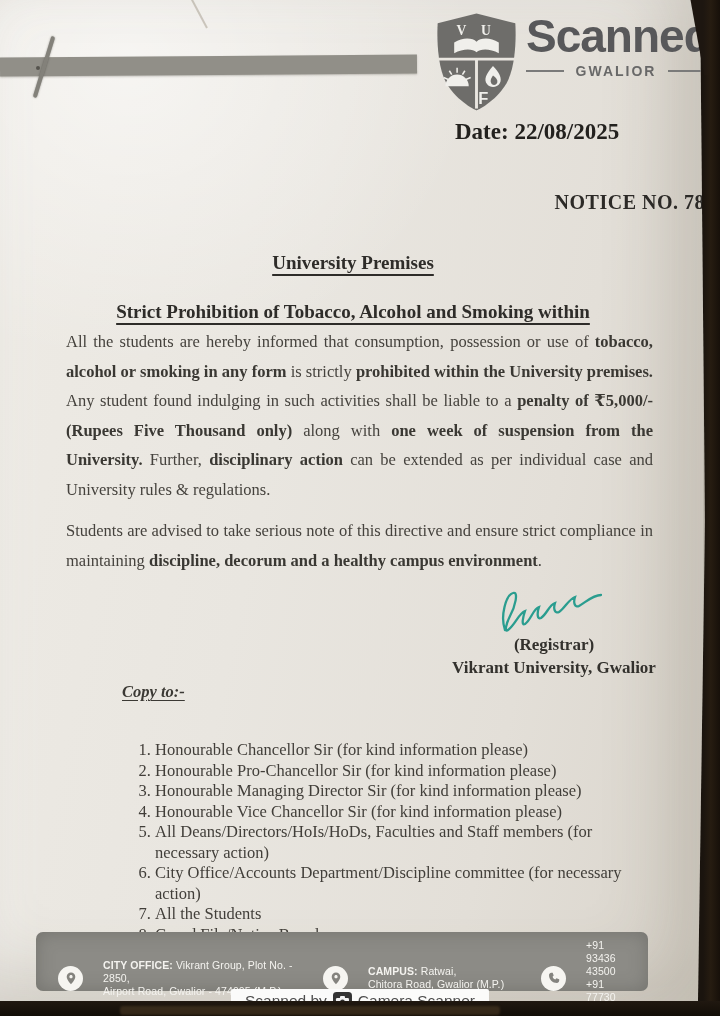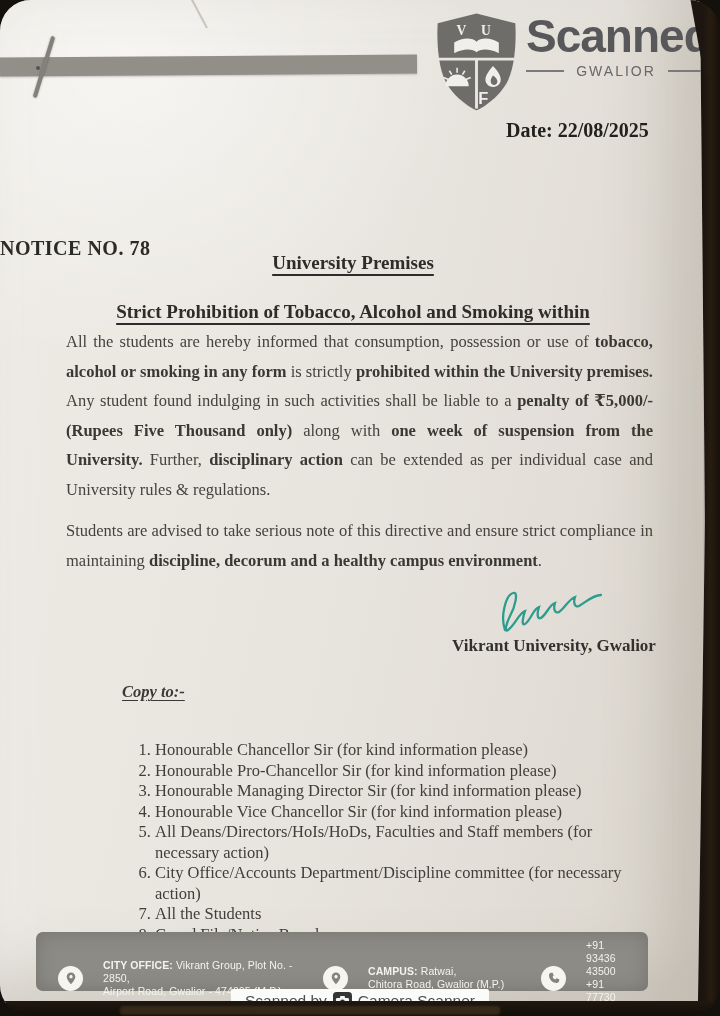--- a/index.html
+++ b/index.html
@@ -1,17 +1,17 @@
 <!DOCTYPE html>
 <html><head>
 <meta charset="utf-8">
 <style>
   html,body{margin:0;padding:0;background:#14100b;}
   .scene{position:relative;width:720px;height:1016px;background:#1a140e;overflow:hidden;
-         font-family:"Liberation Serif", "DejaVu Serif", serif;border-radius:31px;}
+         font-family:"Liberation Serif", "DejaVu Serif", serif;}
   
   .paper{position:absolute;left:0;top:0;width:705px;height:1003px;
          background:
            radial-gradient(90% 55% at 18% 6%, rgba(255,255,255,0.55), rgba(255,255,255,0) 55%),
            linear-gradient(102deg,#eeebe5 0%,#e9e6e0 40%,#e3dfd8 72%,#d9d4cb 100%);
          box-shadow: inset -35px -25px 70px rgba(92,80,62,0.20), inset 12px 14px 45px rgba(255,255,255,0.30);
          clip-path:polygon(0 0,99.3% 0,100% 52%,99% 100%,0 100%);}
   .crease{position:absolute;left:198px;top:-4px;width:2px;height:34px;background:rgba(130,118,98,0.35);
           transform:rotate(-28deg);}
   
@@ -27,27 +27,27 @@
   .edge-bottom{position:absolute;left:0;bottom:0;width:720px;height:15px;
                background:linear-gradient(to bottom,#201810 0%,#120d07 100%);}
   .table-band{position:absolute;left:120px;bottom:1px;width:380px;height:9px;background:#4f3d26;
               opacity:0.55;border-radius:3px;filter:blur(1px);}
   
   .logo{position:absolute;left:428px;top:11px;width:97px;height:102px;}
   .brand{position:absolute;left:526px;top:13px;width:180px;font-family:"Liberation Sans", sans-serif;}
   .brand-top{font-size:46px;line-height:46px;font-weight:700;color:#58585a;letter-spacing:-1px;}
   .brand-bottom{font-size:39px;line-height:40px;font-weight:400;color:#69696b;letter-spacing:-0.5px;}
   .brand-city{display:flex;align-items:center;gap:12px;margin-top:4px;color:#686868;
-              font-size:14px;font-weight:400;letter-spacing:2px;}
+              font-size:14px;font-weight:700;letter-spacing:2px;}
   .brand-city .rule{flex:1;height:2px;background:#7a7a7a;}
-  .date{position:absolute;left:455px;top:119px;width:245px;text-align:center;
-        font-size:20px;font-weight:700;color:#23211e;}
-  
-  .notice-no{position:absolute;left:0;top:191px;width:705px;text-align:left;
-             font-size:20px;font-weight:700;color:#2c2a27;letter-spacing:0.5px;margin-top:46px;}
+  .date{position:absolute;left:455px;top:119px;width:245px;
+        font-size:23px;font-weight:700;color:#23211e;}
+  
+  .notice-no{position:absolute;left:0;top:191px;width:705px;text-align:right;
+             font-size:20px;font-weight:700;color:#2c2a27;letter-spacing:0.5px;}
   .title{position:absolute;left:60px;top:238px;width:586px;text-align:center;
          font-size:19px;font-weight:700;color:#2e2c29;line-height:49px;}
   .title .tline{display:block;text-decoration:underline;text-underline-offset:5px;
                 text-decoration-thickness:2px;}
   .para{position:absolute;left:62px;width:587px;margin:4px;font-size:16.5px;color:#45423d;
         line-height:29.5px;text-align:justify;}
   .p1{top:323px;}
   .p2{top:512px;}
   .para .b{font-weight:700;color:#3a3833;}
   
@@ -139,20 +139,21 @@
       <span class="tline">Strict Prohibition of Tobacco, Alcohol and Smoking within</span>
     </div>
 
     <p class="para p1"><span>All the students are hereby informed that consumption, possession or use of </span><span class="b">tobacco, alcohol or smoking in any form</span><span> is strictly </span><span class="b">prohibited within the University premises.</span><span> Any student found indulging in such activities shall be liable to a </span><span class="b">penalty of ₹5,000/- (Rupees Five Thousand only)</span><span> along with </span><span class="b">one week of suspension from the University.</span><span> Further, </span><span class="b">disciplinary action</span><span> can be extended as per individual case and University rules &amp; regulations.</span></p>
     <p class="para p2"><span>Students are advised to take serious note of this directive and ensure strict compliance in maintaining </span><span class="b">discipline, decorum and a healthy campus environment</span><span>.</span></p>
 
     <div class="sig">
       <svg class="sig-ink" width="130" height="50" viewBox="0 0 130 50">
         <path d="M16,44 C11,30 17,9 24,7 C30,5 26,21 21,30 C17,38 15,47 19,44 C26,39 30,27 36,25 C34,31 32,40 36,38 C42,34 44,23 50,21 C48,27 48,34 52,32 C58,28 60,19 66,17 C64,23 66,28 70,26 C76,22 80,13 86,11 C84,17 86,22 90,20 C97,16 104,9 112,9" stroke="#2a9d8f" stroke-width="2.3" fill="none" stroke-linecap="round"></path>
       </svg>
+      <div class="sig-role">(Registrar)</div>
       <div class="sig-org">Vikrant University, Gwalior</div>
     </div>
 
     <div class="copyto-head">Copy to:-</div>
     <ol class="copyto-list">
         <li>Honourable Chancellor Sir (for kind information please)</li>
         <li>Honourable Pro-Chancellor Sir (for kind information please)</li>
         <li>Honourable Managing Director Sir (for kind information please)</li>
         <li>Honourable Vice Chancellor Sir (for kind information please)</li>
         <li>All Deans/Directors/HoIs/HoDs, Faculties and Staff members (for necessary action)</li>

